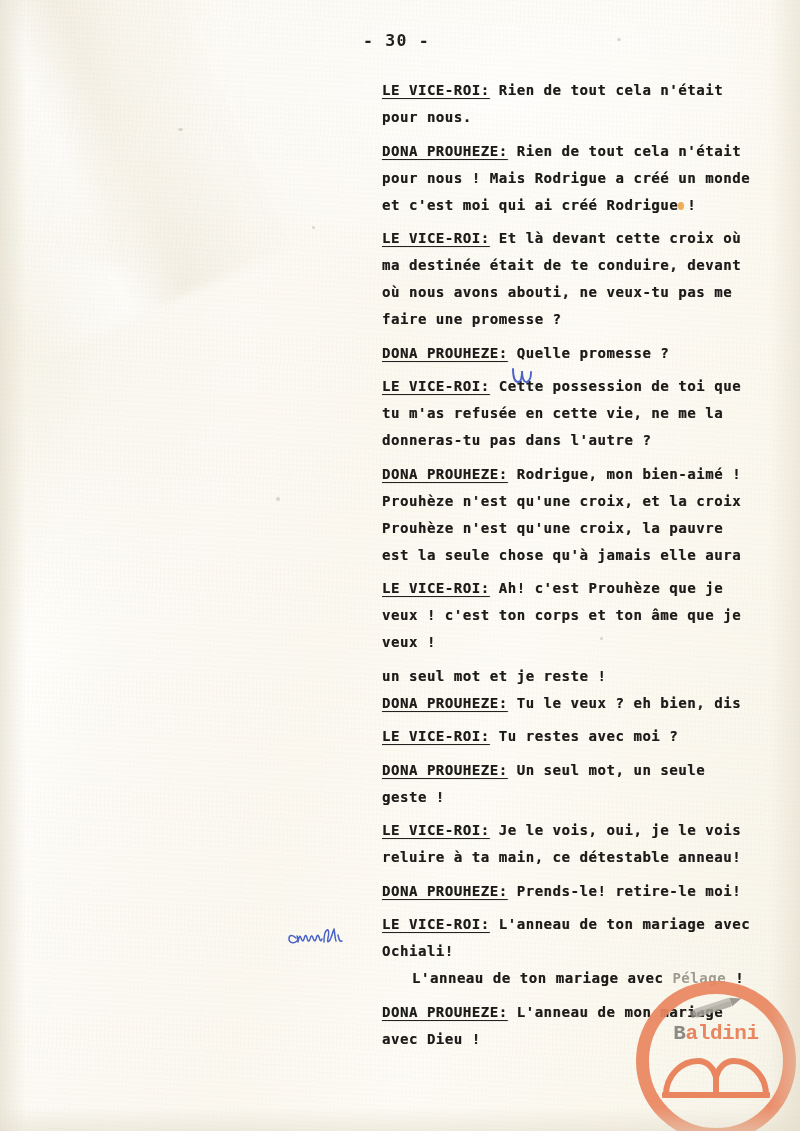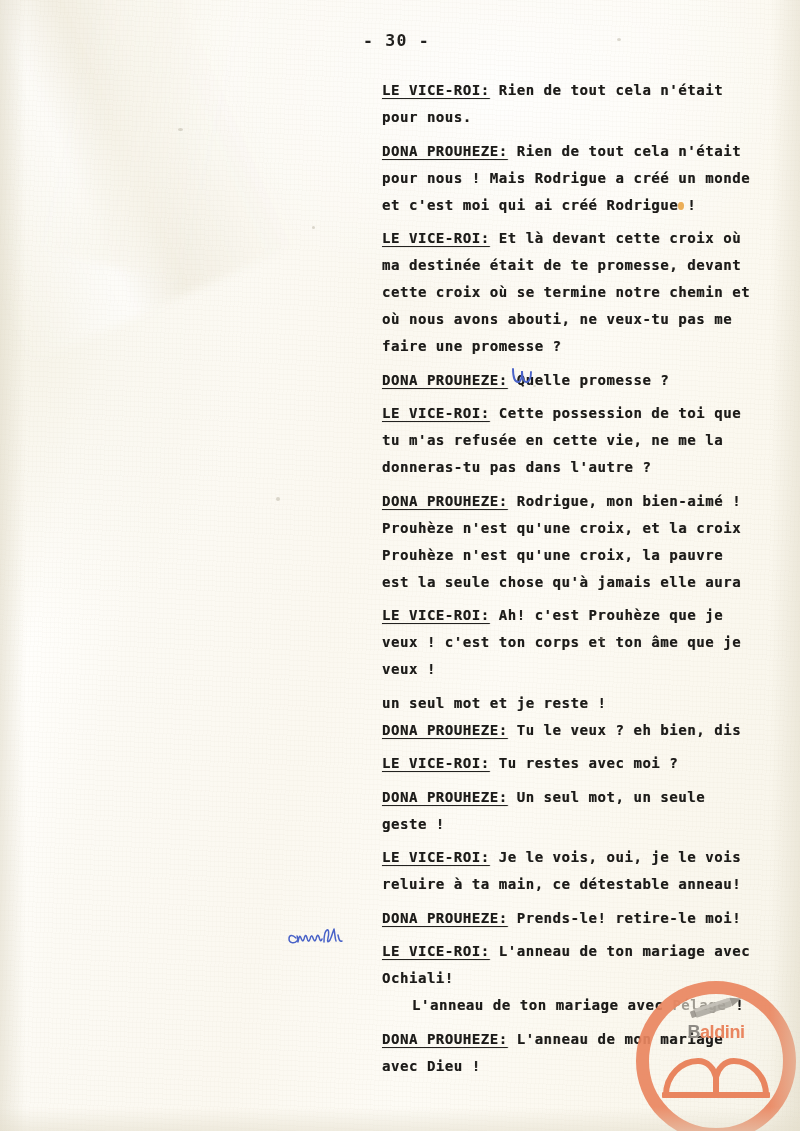--- a/index.html
+++ b/index.html
@@ -150,22 +150,22 @@
     inset: 0;
     border: 13px solid #e9855f;
     border-radius: 50%;
     opacity: 0.92;
   }
   #stamp .wordmark {
     position: absolute;
     left: 0; right: 0;
     top: 42px;
     text-align: center;
-    font-family: Liberation Sans, sans-serif;
-    font-size: 18px;
+    font-family: Liberation Mono, monospace;
+    font-size: 21px;
     font-weight: 700;
     letter-spacing: -0.4px;
     line-height: 1;
   }
   #stamp .wordmark .b { color: #8d8a84; }
   #stamp .wordmark .rest { color: #e9855f; }
   #stamp .book { position:absolute; left: 26px; top: 68px; }
   #stamp .pen { position:absolute; left: 52px; top: 12px; }
 </style>
 </head>
@@ -184,22 +184,21 @@
         <div class="line"><span class="spk">LE VICE-ROI:</span> Rien de tout cela n'était</div>
         <div class="line">pour nous.</div>
       </div>
       <div class="para">
         <div class="line"><span class="spk">DONA PROUHEZE:</span> Rien de tout cela n'était</div>
         <div class="line">pour nous ! Mais Rodrigue a créé un monde</div>
         <div class="line">et c'est moi qui ai créé Rodrigue !</div>
       </div>
       <div class="para">
         <div class="line"><span class="spk">LE VICE-ROI:</span> Et là devant cette croix où</div>
-        <div class="line">ma destinée était de te promesse, devant</div>
-        <div class="line">cette croix où se termine notre chemin et</div>
+        <div class="line">ma destinée était de te conduire, devant</div>
         <div class="line">où nous avons abouti, ne veux-tu pas me</div>
         <div class="line">faire une promesse ?</div>
       </div>
       <div class="para">
         <div class="line"><span class="spk">DONA PROUHEZE:</span> Quelle promesse ?</div>
       </div>
       <div class="para">
         <div class="line"><span class="spk">LE VICE-ROI:</span> Cette possession de toi que</div>
         <div class="line">tu m'as refusée en cette vie, ne me la</div>
         <div class="line">donneras-tu pas dans l'autre ?</div>

